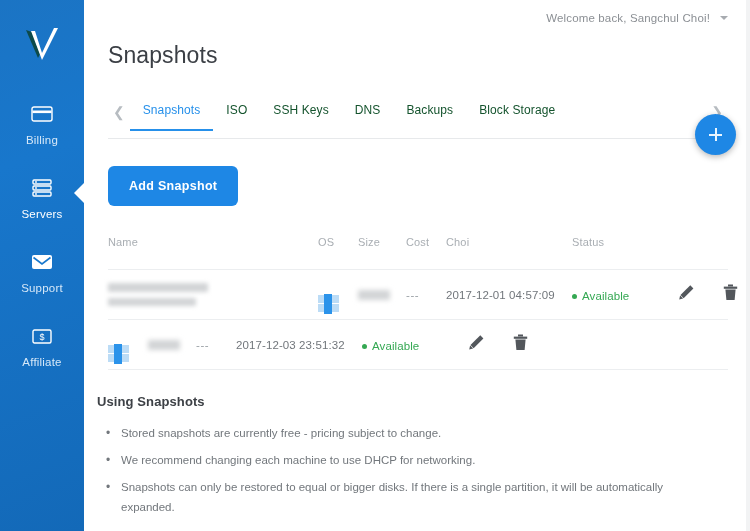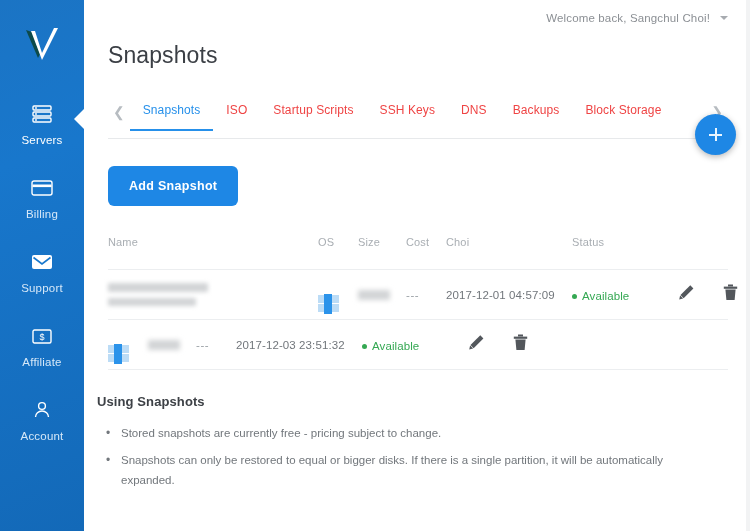--- a/index.html
+++ b/index.html
@@ -58,21 +58,21 @@
     margin: 30px 22px 0 24px; position: relative;
     border-bottom: 1px solid #e7e9eb; height: 40px;
     display: flex; align-items: flex-start;
   }
   .tab-chevron {
     color: #b7bcc1; font-size: 14px; line-height: 26px;
     padding: 0 5px; cursor: pointer; user-select: none;
   }
   .tab-chevron.right { position: absolute; right: 0; top: 0; }
   .tab {
-    font-size: 12px; color: #ef4444; padding: 4px 13px 12px 13px;
+    font-size: 12px; color: #14532d; padding: 4px 13px 12px 13px;
     cursor: pointer; white-space: nowrap; letter-spacing: .1px;
   }
   .tab.active { color: #2690ea; border-bottom: 2px solid #2690ea; }
 
   
   .fab {
     position: absolute; right: 14px; top: 114px;
     width: 41px; height: 41px; border-radius: 50%;
     background: #1e87e5; box-shadow: 0 2px 6px rgba(0,0,0,.28);
     display: flex; align-items: center; justify-content: center; cursor: pointer;
@@ -143,92 +143,82 @@
 
 <div class="app">
 
   <div class="sidebar">
 
     <div class="logo">
       <svg width="48" height="44" viewBox="0 0 48 44">
         <path d="M8 8 L14 10 L22 32 L20 36 Z" fill="#0d4a4a"></path>
         <path d="M13 9 L24 38 L40 6 L36 6 L24 31 L17 9 Z" fill="#ffffff"></path>
       </svg>
+    </div>
+
+    <div class="nav-item inactive">
+      <span class="nav-ico">
+        <svg width="22" height="16" viewBox="0 0 22 16">
+          <rect x="1" y="1" width="20" height="14" rx="2" fill="none" stroke="#fff" stroke-width="1.4"></rect>
+          <rect x="1.5" y="4.5" width="19" height="2.6" fill="#fff"></rect>
+        </svg>
+      </span>
+      <span class="nav-label">Billing</span>
     </div>
 
     <div class="nav-item">
       <span class="nav-ico">
         <svg width="20" height="18" viewBox="0 0 20 18">
           <rect x="1" y="1" width="18" height="4" rx="1" fill="none" stroke="#fff" stroke-width="1.4"></rect>
           <rect x="1" y="7" width="18" height="4" rx="1" fill="none" stroke="#fff" stroke-width="1.4"></rect>
           <rect x="1" y="13" width="18" height="4" rx="1" fill="none" stroke="#fff" stroke-width="1.4"></rect>
           <circle cx="4" cy="3" r="0.9" fill="#fff"></circle>
             <circle cx="4" cy="9" r="0.9" fill="#fff"></circle>
             <circle cx="4" cy="15" r="0.9" fill="#fff"></circle>
         </svg>
       </span>
       <span class="nav-label">Servers</span>
       <span class="nav-arrow"></span>
     </div>
 
     <div class="nav-item inactive">
       <span class="nav-ico">
         <svg width="22" height="16" viewBox="0 0 22 16">
-          <rect x="1" y="1" width="20" height="14" rx="2" fill="none" stroke="#fff" stroke-width="1.4"></rect>
-          <rect x="1.5" y="4.5" width="19" height="2.6" fill="#fff"></rect>
-        </svg>
-      </span>
-      <span class="nav-label">Billing</span>
-    </div>
-
-    <div class="nav-item inactive">
-      <span class="nav-ico">
-        <svg width="22" height="16" viewBox="0 0 22 16">
           <rect x="1" y="1" width="20" height="14" rx="2" fill="#fff"></rect>
           <path d="M2.5 3.5 L11 10 L19.5 3.5" fill="none" stroke="#1877cc" stroke-width="1.6"></path>
         </svg>
       </span>
       <span class="nav-label">Support</span>
     </div>
 
     <div class="nav-item inactive">
       <span class="nav-ico">
         <svg width="20" height="15" viewBox="0 0 20 15">
           <rect x="1" y="1" width="18" height="13" rx="1.5" fill="none" stroke="#fff" stroke-width="1.4"></rect>
           <text x="10" y="11" font-size="9" font-family="Liberation Sans, sans-serif" fill="#fff" text-anchor="middle">$</text>
         </svg>
       </span>
       <span class="nav-label">Affiliate</span>
     </div>
 
-    <div class="nav-item inactive">
-      <span class="nav-ico">
-        <svg width="18" height="18" viewBox="0 0 18 18">
-          <circle cx="9" cy="5" r="3.4" fill="none" stroke="#fff" stroke-width="1.4"></circle>
-          <path d="M2.5 16 a6.5 6 0 0 1 13 0" fill="none" stroke="#fff" stroke-width="1.4"></path>
-        </svg>
-      </span>
-      <span class="nav-label">Account</span>
-    </div>
   </div>
 
   <div class="main">
 
     <div class="topbar">
       <span class="welcome">Welcome back, Sangchul Choi!</span>
       <span class="caret-down"></span>
     </div>
 
     <div class="page-title">Snapshots</div>
 
     <div class="tabs-wrap">
       <span class="tab-chevron">❮</span>
       <div class="tab active"><span>Snapshots</span></div>
       <div class="tab"><span>ISO</span></div>
-      <div class="tab"><span>Startup Scripts</span></div>
       <div class="tab"><span>SSH Keys</span></div>
       <div class="tab"><span>DNS</span></div>
       <div class="tab"><span>Backups</span></div>
       <div class="tab"><span>Block Storage</span></div>
       <span class="tab-chevron right">❯</span>
     </div>
 
     <button class="add-btn">Add Snapshot</button>
 
     
@@ -317,20 +307,21 @@
         </div>
 
       </div>
     </div>
 
     
     <div class="help">
       <h3>Using Snapshots</h3>
       <ul>
         <li>Stored snapshots are currently free - pricing subject to change.</li>
+        <li>We recommend changing each machine to use DHCP for networking.</li>
         <li>Snapshots can only be restored to equal or bigger disks. If there is a single partition, it will be automatically expanded.</li>
       </ul>
     </div>
 
     <div class="fab">
       <span class="plus"></span>
     </div>
 
     <div class="scroll-edge"></div>
   </div>

